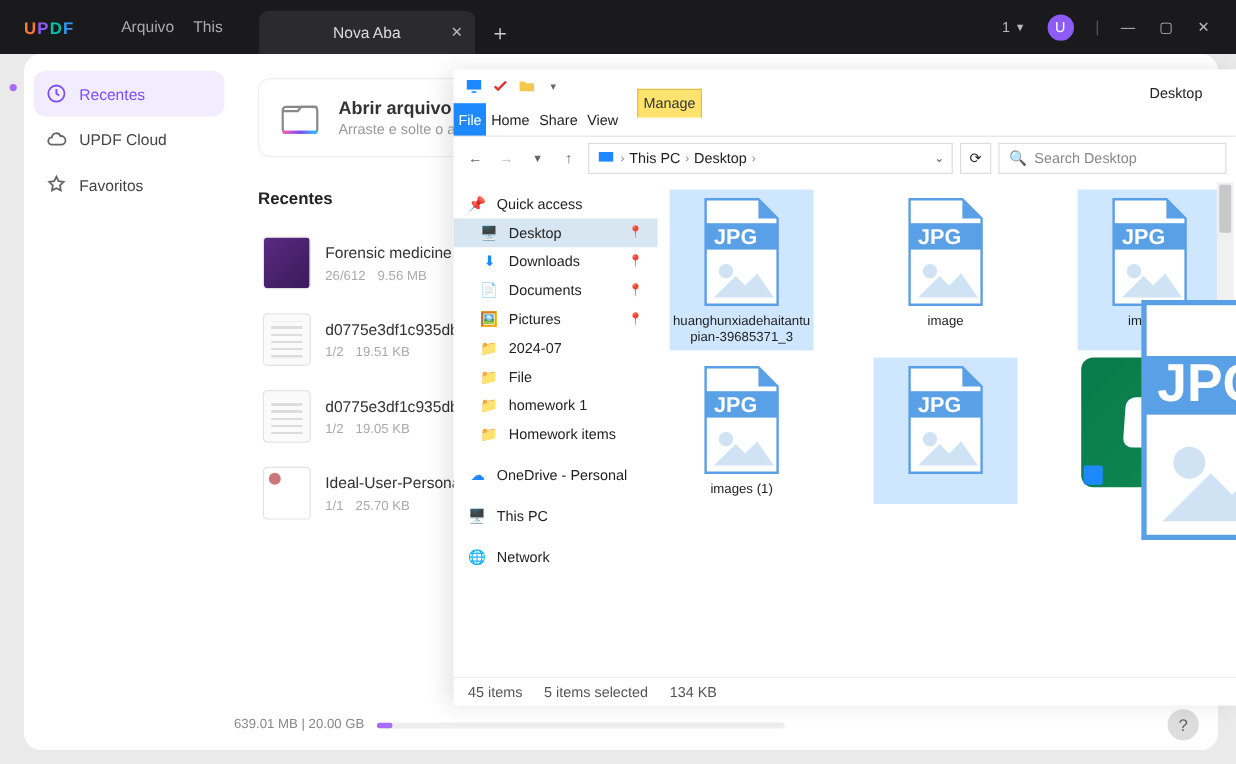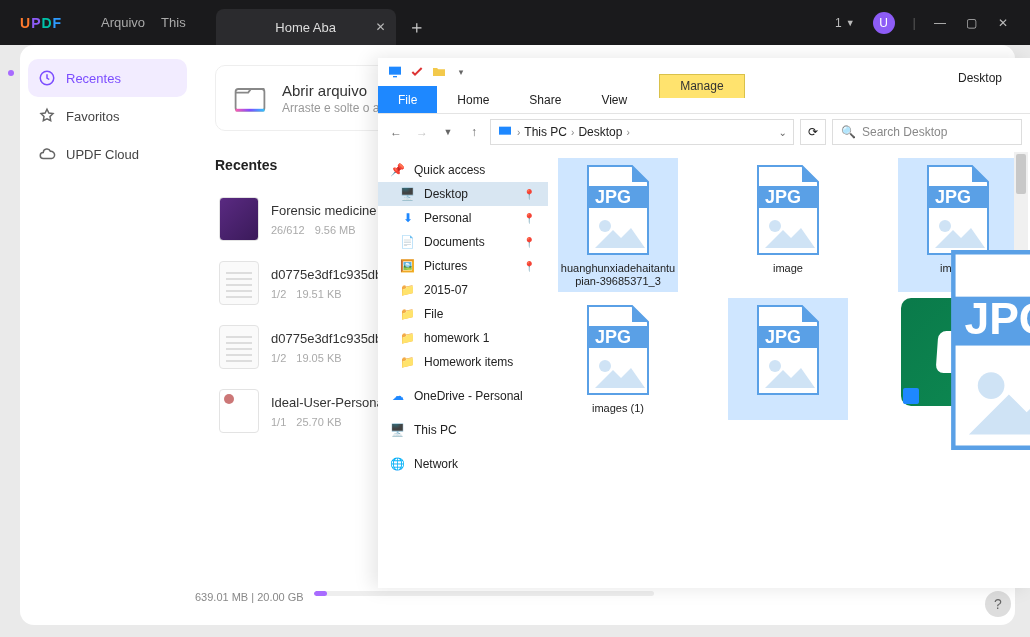--- a/index.html
+++ b/index.html
@@ -22,43 +22,43 @@
 .winbtn { width:14px; cursor:pointer; font-size:12px;}
 
 .appbody { position:absolute; top:45px; left:20px; right:15px; bottom:12px; background:#fff; border-radius:14px; display:flex; overflow:hidden;}
 .sidebar { width:175px; padding:14px 8px; }
 .sitem { display:flex; align-items:center; gap:10px; height:38px; border-radius:10px; padding:0 10px; font-size:13px; color:#444; cursor:pointer;}
 .sitem.active { background:#f2ecff; color:#7c4dff; }
 .sitem .ic { width:18px; height:18px; display:flex; align-items:center; justify-content:center; color:inherit;}
 .smain { flex:1; padding:20px 18px 0 20px; position:relative; }
 .openbox { display:flex; align-items:center; gap:14px; border:1px solid #eee; border-radius:10px; padding:14px 16px; width:300px; background:#fff;}
 .openbox .fic { width:36px; height:36px; }
-.openbox h3 { font-size:15px; font-weight:400; color:#333; }
+.openbox h3 { font-size:15px; font-weight:700; color:#333; }
 .openbox p { font-size:12px; color:#999; margin-top:2px;}
 .sectitle { font-size:14px; font-weight:600; color:#222; margin:26px 0 14px;}
 .fileitem { display:flex; gap:12px; padding:10px 4px; align-items:center;}
 .thumb { width:40px; height:44px; border:1px solid #e3e3e3; border-radius:4px; background:#fafafa; position:relative; overflow:hidden;}
 .thumb.p1 { background:linear-gradient(135deg,#5a2a82,#3a1a5a);}
 .thumb.bars::before{content:"";position:absolute;inset:6px;background:repeating-linear-gradient(0deg,#ddd 0 2px,transparent 2px 6px);}
 .thumb.p4{background:#fff;}
 .thumb.p4::after{content:"";position:absolute;left:4px;top:4px;width:10px;height:10px;border-radius:50%;background:#c77;}
 .finfo .fname { font-size:13px; color:#333; white-space:nowrap; overflow:hidden; text-overflow:ellipsis; width:140px;}
 .fmeta { font-size:11px; color:#aaa; margin-top:6px; display:flex; gap:10px;}
-.storage { position:absolute; left:0; right:0; bottom:8px; padding:0 4px 0 0; font-size:11px; color:#888; display:flex; gap:10px;}
+.storage { position:absolute; left:0; right:0; bottom:8px; padding:0 16px 0 0; font-size:11px; color:#888; display:flex; align-items:center; gap:10px;}
 .sbar { flex:0 0 340px; height:5px; background:#eee; border-radius:3px; overflow:hidden;}
 .sbar i { display:block; height:100%; width:4%; background:#a86bff; border-radius:3px;}
 .helpbtn { margin-left:auto; width:26px;height:26px;border-radius:50%;background:#ddd;color:#666;display:flex;align-items:center;justify-content:center;font-size:14px;}
 .dot { position:absolute; left:8px; top:70px; width:6px;height:6px;border-radius:50%;background:#a86bff;}
 
 
 .explorer { position:absolute; left:378px; top:58px; width:652px; height:530px; background:#fff; box-shadow:-6px 0 18px rgba(0,0,0,.1); display:flex; flex-direction:column; font-size:12px; color:#222;}
 .exp-top { height:28px; display:flex; align-items:center; gap:4px; padding:0 8px; background:#fff;}
 .qicon { width:18px;height:18px; display:flex; align-items:center; justify-content:center;}
 .ribbon { display:flex; height:28px; align-items:center; border-bottom:1px solid #e4e4e4;}
-.rtab { padding:0 20px; height:100%; display:flex; align-items:center; cursor:pointer;}
+.rtab { padding:0 4px; height:100%; display:flex; align-items:center; cursor:pointer;}
 .rtab.file { background:#1e88ff; color:#fff;}
 .rtab.manage { background:#ffe36e; color:#333; border:1px solid #d9c14a; border-bottom:none;}
 .rtab.pt { border:1px solid #d9c14a; border-top:none;}
 .exp-nav { height:36px; display:flex; align-items:center; gap:6px; padding:0 8px;}
 .navbtn { width:20px;height:20px; color:#666; display:flex; align-items:center; justify-content:center; cursor:pointer;}
 .addr { flex:1; height:26px; border:1px solid #ddd; display:flex; align-items:center; gap:4px; padding:0 6px;}
 .addr .seg { display:flex; align-items:center; gap:4px;}
 .addr .sep { color:#888; font-size:10px;}
 .refresh { width:26px;height:26px;border:1px solid #ddd;display:flex;align-items:center;justify-content:center;}
 .search { width:190px; height:26px; border:1px solid #ddd; display:flex; align-items:center; gap:6px; padding:0 8px; color:#888;}
@@ -96,21 +96,21 @@
       <span>P</span>
       <span>D</span>
       <span>F</span>
     </div>
   <div class="menus">
     <div>Arquivo</div>
     <div>This</div>
   </div>
   <div class="tabbar">
     <div class="tab">
-      <span>Home Aba</span>
+      <span>Nova Aba</span>
       <span class="x">✕</span>
     </div>
     <div class="newtab">＋</div>
   </div>
   <div class="winctrl">
     <div class="badge1">
         <span>1</span>
         <span style="font-size:9px">▼</span>
       </div>
     <div class="avatar">U</div>
@@ -128,32 +128,32 @@
           <svg width="18" height="18" viewBox="0 0 24 24" fill="none" stroke="#7c4dff" stroke-width="2">
             <circle cx="12" cy="12" r="9"></circle>
             <path d="M12 7v5l3 2"></path>
           </svg>
         </span>
       <span>Recentes</span>
     </div>
     <div class="sitem">
       <span class="ic">
           <svg width="18" height="18" viewBox="0 0 24 24" fill="none" stroke="#666" stroke-width="2">
+            <path d="M7 18a4 4 0 010-8 5 5 0 019.6-1.5A3.5 3.5 0 0118 18H7z"></path>
+          </svg>
+        </span>
+      <span>UPDF Cloud</span>
+    </div>
+    <div class="sitem">
+      <span class="ic">
+          <svg width="18" height="18" viewBox="0 0 24 24" fill="none" stroke="#666" stroke-width="2">
             <path d="M12 3l2.5 5 5.5.8-4 3.9.9 5.5L12 15.8 7.1 18.2 8 12.7 4 8.8l5.5-.8z"></path>
           </svg>
         </span>
       <span>Favoritos</span>
-    </div>
-    <div class="sitem">
-      <span class="ic">
-          <svg width="18" height="18" viewBox="0 0 24 24" fill="none" stroke="#666" stroke-width="2">
-            <path d="M7 18a4 4 0 010-8 5 5 0 019.6-1.5A3.5 3.5 0 0118 18H7z"></path>
-          </svg>
-        </span>
-      <span>UPDF Cloud</span>
     </div>
   </div>
 
   <div class="smain">
     <div class="openbox">
       <svg class="fic" viewBox="0 0 40 40">
           <rect x="4" y="10" width="32" height="24" rx="3" fill="none" stroke="#888" stroke-width="2"></rect>
           <path d="M4 14h14l3-4h15" fill="none" stroke="#888" stroke-width="2"></path>
           <rect x="4" y="32" width="32" height="3" fill="url(#g)"></rect>
           <defs>
@@ -287,36 +287,36 @@
             <span class="tic" style="color:#1e88ff">📌</span>
             <span>Quick access</span>
           </div>
         <div class="titem sel">
             <span class="tic">🖥️</span>
             <span>Desktop</span>
             <span class="pin">📍</span>
           </div>
         <div class="titem">
             <span class="tic" style="color:#1e88ff">⬇</span>
-            <span>Personal</span>
+            <span>Downloads</span>
             <span class="pin">📍</span>
           </div>
         <div class="titem">
             <span class="tic">📄</span>
             <span>Documents</span>
             <span class="pin">📍</span>
           </div>
         <div class="titem">
             <span class="tic">🖼️</span>
             <span>Pictures</span>
             <span class="pin">📍</span>
           </div>
         <div class="titem">
             <span class="tic">📁</span>
-            <span>2015-07</span>
+            <span>2024-07</span>
           </div>
         <div class="titem">
             <span class="tic">📁</span>
             <span>File</span>
           </div>
         <div class="titem">
             <span class="tic">📁</span>
             <span>homework 1</span>
           </div>
         <div class="titem">
@@ -414,20 +414,25 @@
           <div class="play"></div>
           <div class="txt">ABC</div>
           <div class="sc"></div>
         </div>
       </div>
       <div class="scrollbar">
           <i></i>
         </div>
     </div>
   </div>
+  <div class="status">
+    <span>45 items</span>
+    <span>5 items selected</span>
+    <span>134 KB</span>
+  </div>
 </div>
 
 <div style="position:absolute;right:-90px;top:240px;width:200px;height:220px;">
 <svg viewBox="0 0 90 96" width="200" height="220">
       <path d="M15 4h44l16 16v72H15z" fill="#fff" stroke="#5aa0e6" stroke-width="2"></path>
       <path d="M59 4v16h16" fill="#5aa0e6"></path>
       <rect x="15" y="24" width="60" height="22" fill="#5aa0e6"></rect>
       <text x="20" y="41" fill="#fff" font-size="20" font-weight="700">JPG</text>
       <circle cx="32" cy="64" r="6" fill="#cfe3f5"></circle>
       <path d="M22 86h50l-14-20-10 10-8-8z" fill="#cfe3f5"></path>

